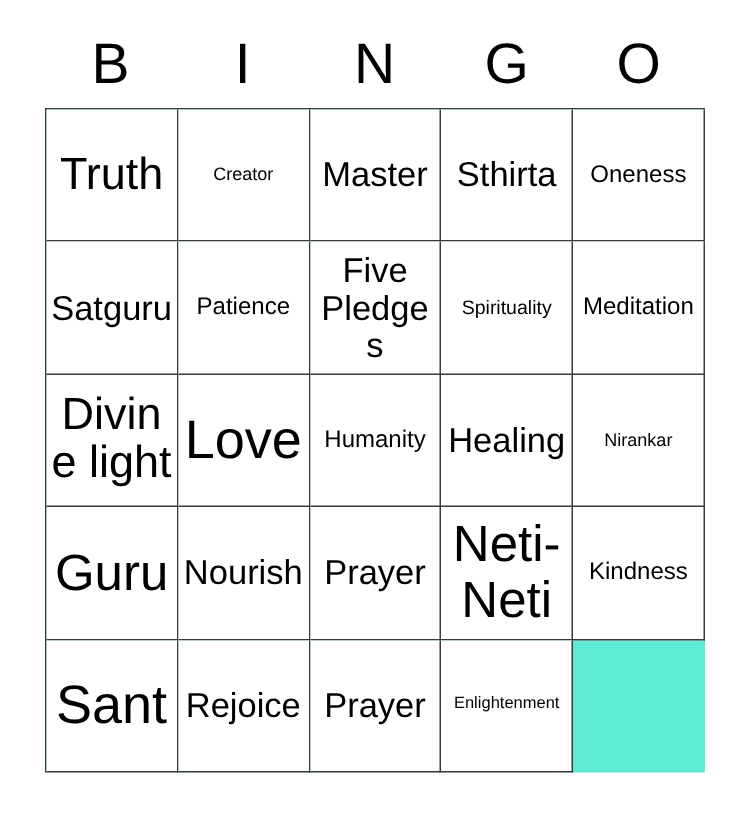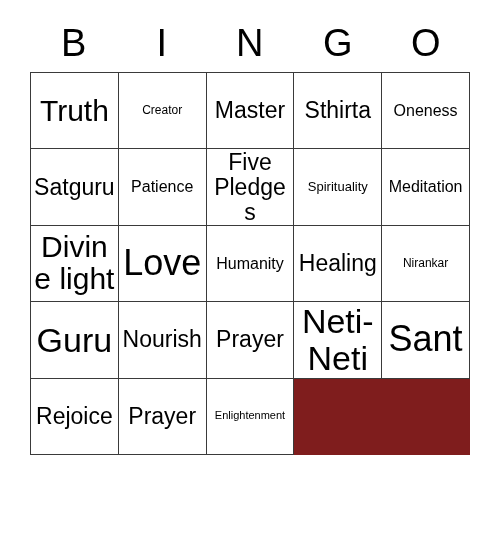--- a/index.html
+++ b/index.html
@@ -43,28 +43,28 @@
     letter-spacing: 0.5px;
     color: #000000;
   }
 
   
   .grid {
     position: absolute;
     left: 30px;
     top: 72px;
     width: 440px;
-    height: 383px;
+    height: 443px;
     box-sizing: border-box;
     border-top: 1px solid #3a3a3a;
     border-left: 1px solid #3a3a3a;
     display: grid;
     grid-template-columns: repeat(5, 1fr);
     grid-template-rows: repeat(5, 1fr);
-    background: #7f1d1d;
+    background: #5eead4;
   }
 
   .cell {
     box-sizing: border-box;
     border-right: 1px solid #3a3a3a;
     border-bottom: 1px solid #3a3a3a;
     background: #ffffff;
     display: flex;
     align-items: center;
     justify-content: center;
@@ -156,20 +156,23 @@
       <div class="cell">
         <span class="cell-text fs-m">Nourish</span>
       </div>
       <div class="cell">
         <span class="cell-text fs-m">Prayer</span>
       </div>
       <div class="cell">
         <span class="cell-text fs-xl">Neti-Neti</span>
       </div>
       <div class="cell">
+        <span class="cell-text fs-xs">Kindness</span>
+      </div>
+      <div class="cell">
         <span class="cell-text fs-xxl">Sant</span>
       </div>
       <div class="cell">
         <span class="cell-text fs-m">Rejoice</span>
       </div>
       <div class="cell">
         <span class="cell-text fs-m">Prayer</span>
       </div>
       <div class="cell">
         <span class="cell-text fs-tiny">Enlightenment</span>

